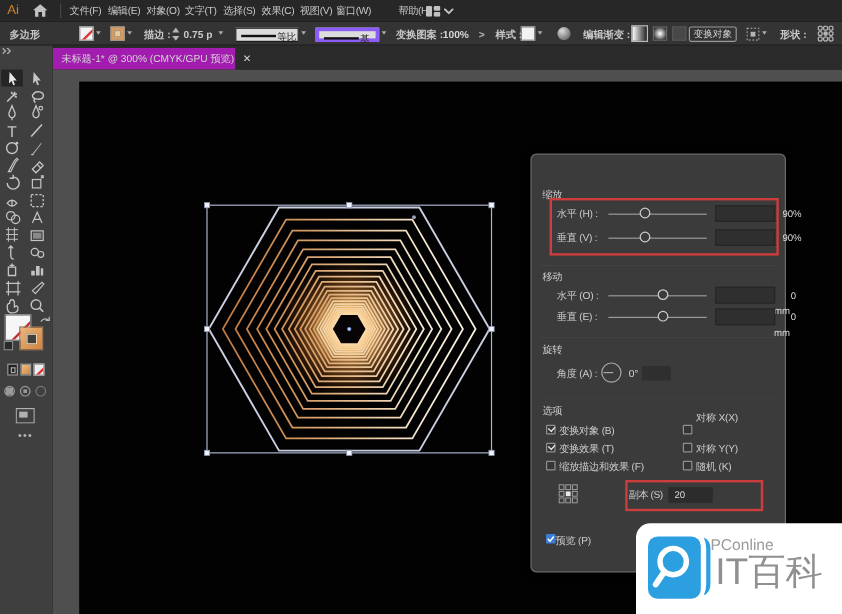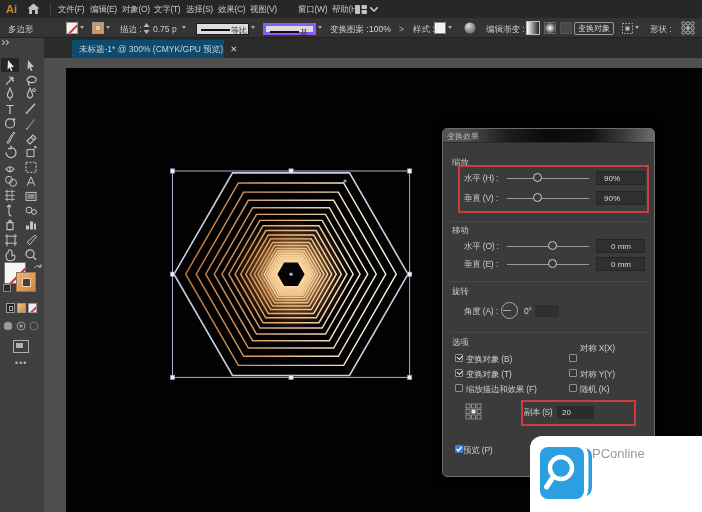--- a/index.html
+++ b/index.html
@@ -3,70 +3,70 @@
 <meta charset="utf-8">
 <style>
   * { margin:0; padding:0; box-sizing:border-box; }
   html,body { width:702px; height:512px; overflow:hidden; background:#000; }
   body { font-family:"Liberation Sans", sans-serif; position:relative; }
   .abs { position:absolute; }
 
   
   #menubar { position:absolute; left:0; top:0; width:702px; height:18px; background:#272727; color:#c6c6c6; font-size:8.5px; }
   #menubar .mi { position:absolute; top:4px; white-space:nowrap; letter-spacing:-0.3px; }
-  #ailogo { position:absolute; left:6px; top:3px; color:#cf8434; font-weight:bold; font-size:11px; letter-spacing:0; }
+  #ailogo { position:absolute; left:6px; top:3px; color:#cf8434; font-weight:normal; font-size:11px; letter-spacing:0; }
 
   
   #controlbar { position:absolute; left:0; top:18px; width:702px; height:20px; background:#343434; color:#c9c9c9; font-size:8.5px; border-bottom:1px solid #222; }
-  .cb { position:absolute; top:6px; white-space:nowrap; }
+  .cb { position:absolute; top:6px; white-space:nowrap;font-weight:bold; }
   .caret { position:absolute; width:7px; height:5px; }
   .caret:before { content:""; position:absolute; left:0; top:0; border-left:2.8px solid transparent; border-right:2.8px solid transparent; border-top:3.4px solid #aaaaaa; }
 
   
   #tabbar { position:absolute; left:44px; top:38px; width:658px; height:20px; background:#2b2b2b; }
-  #tab { position:absolute; left:0px; top:2px; width:152px; height:18px; background:#0c4a6e; color:#d2d2d2; font-size:8.5px; line-height:18px; text-align:left; padding-left:7px; white-space:nowrap;margin-left:28px; }
+  #tab { position:absolute; left:0px; top:2px; width:152px; height:18px; background:#a21caf; color:#d2d2d2; font-size:8.5px; line-height:18px; text-align:left; padding-left:7px; white-space:nowrap; }
 
   
   #toolbar { position:absolute; left:0; top:38px; width:44px; height:474px; background:#3f3f3f; }
 
   
   #canvas { position:absolute; left:44px; top:58px; width:658px; height:454px; background:#4f4f4f; }
   #artboard { position:absolute; left:22px; top:10px; width:636px; height:444px; background:#020202; }
 
   
   #dialog { position:absolute; left:442px; top:128px; width:213px; height:349px; background:#3b3b3b; border:1px solid #6b6b6b; border-radius:5px; box-shadow:0 0 8px rgba(0,0,0,0.8); font-size:8px; color:#c9c9c9; }
 
   
   #wm { position:absolute; left:530px; top:436px; width:172px; height:76px; background:#ffffff; border-radius:12px 0 0 0; }
 
   
   .dlabel { position:absolute; font-size:8.5px; color:#cbcbcb; white-space:nowrap; letter-spacing:-0.2px; }
   .track { position:absolute; width:82px; height:1px; background:#9a9a9a; }
   .knob { position:absolute; width:9px; height:9px; border:1.8px solid #cfcfcf; border-radius:50%; background:#3b3b3b; }
-  .vbox { position:absolute; width:49px; height:14px; background:#2f2f2f; border:1px solid #262626; color:#dcdcdc; font-size:8px; line-height:13px; }
+  .vbox { position:absolute; width:49px; height:14px; background:#2f2f2f; border:1px solid #262626; color:#dcdcdc; font-size:8px; line-height:13px;padding-left:48px; }
   .divid { position:absolute; left:6px; width:199px; height:1px; background:#2e2e2e; border-bottom:1px solid #474747; }
   .cbx { position:absolute; width:8px; height:8px; background:#353535; border:1px solid #909090; border-radius:1px; }
   .cbx.on:before { content:""; position:absolute; left:1px; top:0px; width:4px; height:2.5px; border-left:1.3px solid #e8e8e8; border-bottom:1.3px solid #e8e8e8; transform:rotate(-48deg); }
 </style>
 </head>
 <body>
   <div id="menubar">
     <span id="ailogo">Ai</span>
     <svg class="abs" style="left:27px;top:3px" width="13" height="12" viewBox="0 0 13 12">
       <path d="M6.5 0.5 L12.5 5.5 L10.8 5.5 L10.8 11 L8 11 L8 7 L5 7 L5 11 L2.2 11 L2.2 5.5 L0.5 5.5 Z" fill="#c2c2c2"></path>
     </svg>
     <div class="abs" style="left:50px;top:3px;width:1px;height:12px;background:#454545"></div>
     <span class="mi" style="left:58px">文件(F)</span>
     <span class="mi" style="left:90px">编辑(E)</span>
     <span class="mi" style="left:122px">对象(O)</span>
     <span class="mi" style="left:154px">文字(T)</span>
     <span class="mi" style="left:186px">选择(S)</span>
     <span class="mi" style="left:218px">效果(C)</span>
     <span class="mi" style="left:250px">视图(V)</span>
-    <span class="mi" style="left:298px">窗口(W)</span>
+    <span class="mi" style="left:280px">窗口(W)</span>
     <span class="mi" style="left:332px">帮助(H)</span>
     <svg class="abs" style="left:355px;top:5px" width="12" height="9" viewBox="0 0 12 9">
       <rect x="0" y="0" width="5" height="9" rx="1" fill="#c2c2c2"></rect>
       <rect x="6.5" y="0" width="5.5" height="4" rx="1" fill="#c2c2c2"></rect>
       <rect x="6.5" y="5" width="5.5" height="4" rx="1" fill="#c2c2c2"></rect>
     </svg>
     <svg class="abs" style="left:370px;top:7px" width="8" height="5" viewBox="0 0 8 5">
       <path d="M0 0 L4 4 L8 0" stroke="#c2c2c2" stroke-width="1.6" fill="none"></path>
     </svg>
   </div>
@@ -307,23 +307,20 @@
       <rect x="257.40" y="18.80" width="4.4" height="4.4" fill="#eef2fc" stroke="#8890a8" stroke-width="0.6"></rect>
       <rect x="257.40" y="122.00" width="4.4" height="4.4" fill="#eef2fc" stroke="#8890a8" stroke-width="0.6"></rect>
       <rect x="257.40" y="225.20" width="4.4" height="4.4" fill="#eef2fc" stroke="#8890a8" stroke-width="0.6"></rect>
     </g>
     <circle cx="195" cy="31" r="1.6" fill="#9aa3b8"></circle>
   </svg>
   <div id="canvas">
     <div id="artboard"></div>
   </div>
   <div id="dialog">
-    <div style="position:absolute;left:0;top:0;width:211px;height:14px;border-radius:4px 4px 0 0;background:linear-gradient(to right,#555 0%,#4a4a4a 12%,#1e1e1e 30%,#0a0a0a 50%,#111 70%,#3c3c3c 86%,#666 98%,#6a6a6a 100%);border-bottom:1px solid #2a2a2a">
-      <span style="position:absolute;left:4px;top:2px;color:#b8b8b8">变换效果</span>
-    </div>
     <div class="dlabel" style="left:9px;top:28px">缩放</div>
     <div style="position:absolute;left:15px;top:36px;width:191px;height:48px;border:2px solid #cd3d3d"></div>
     <div class="dlabel" style="left:21px;top:44px">水平 (H) :</div>
     <div class="track" style="left:64px;top:48.5px"></div>
     <div class="knob" style="left:90px;top:44px"></div>
     <div class="vbox" style="left:153px;top:42px"><span style="padding-left:7px">90%</span></div>
     <div class="dlabel" style="left:21px;top:64px">垂直 (V) :</div>
     <div class="track" style="left:64px;top:68.5px"></div>
     <div class="knob" style="left:90px;top:64px"></div>
     <div class="vbox" style="left:153px;top:62px"><span style="padding-left:7px">90%</span></div>
@@ -344,21 +341,21 @@
     <div style="position:absolute;left:59.5px;top:180.8px;width:8px;height:1.4px;background:#a8a8a8"></div>
     <div class="dlabel" style="left:81px;top:177px;color:#d5d5d5">0°</div>
     <div style="position:absolute;left:92px;top:176px;width:24px;height:12px;background:#2f2f2f"></div>
     <div class="divid" style="top:203px"></div>
     <div class="dlabel" style="left:9px;top:208px">选项</div>
     <div class="cbx on" style="left:12px;top:225px"></div>
     <div class="dlabel" style="left:23px;top:225px">变换对象 (B)</div>
     <div class="cbx" style="left:126px;top:225px"></div>
     <div class="dlabel" style="left:137px;top:214px">对称 X(X)</div>
     <div class="cbx on" style="left:12px;top:240px"></div>
-    <div class="dlabel" style="left:23px;top:240px">变换对象 (T)</div>
+    <div class="dlabel" style="left:23px;top:240px">变换效果 (T)</div>
     <div class="cbx" style="left:126px;top:240px"></div>
     <div class="dlabel" style="left:137px;top:240px">对称 Y(Y)</div>
     <div class="cbx" style="left:12px;top:255px"></div>
     <div class="dlabel" style="left:23px;top:255px">缩放描边和效果 (F)</div>
     <div class="cbx" style="left:126px;top:255px"></div>
     <div class="dlabel" style="left:137px;top:255px">随机 (K)</div>
     <svg class="abs" style="left:22px;top:274px" width="17" height="17" viewBox="0 0 17 17">
       <g fill="none" stroke="#a0a0a0" stroke-width="0.8">
         <rect x="1" y="1" width="4" height="4"></rect>
         <rect x="6.5" y="1" width="4" height="4"></rect>
@@ -380,13 +377,14 @@
     <div class="dlabel" style="left:20px;top:316px">预览 (P)</div>
   </div>
   <div id="wm">
     <svg class="abs" style="left:8px;top:9px" width="58" height="58" viewBox="0 0 58 58">
       <rect x="2" y="2" width="44" height="52" rx="8" fill="#2b9fe0"></rect>
       <path d="M48.5 3 q5.5 2.5 5.5 9 l0 30 q0 6.5 -5.5 9 q2 -4.5 2 -9 l0 -30 q0 -4.5 -2 -9 Z" fill="#2b9fe0"></path>
       <circle cx="23" cy="23" r="11" fill="none" stroke="#ffffff" stroke-width="4.5"></circle>
       <path d="M15.5 31.5 L8.5 42" stroke="#ffffff" stroke-width="5" stroke-linecap="round"></path>
     </svg>
     <div class="abs" style="left:62px;top:10px;color:#9b9b9b;font-size:13px">PConline</div>
+    <div class="abs" style="left:66px;top:20px;color:#909090;font-size:31px;letter-spacing:0px">IT百科</div>
   </div>
 
 </body></html>

